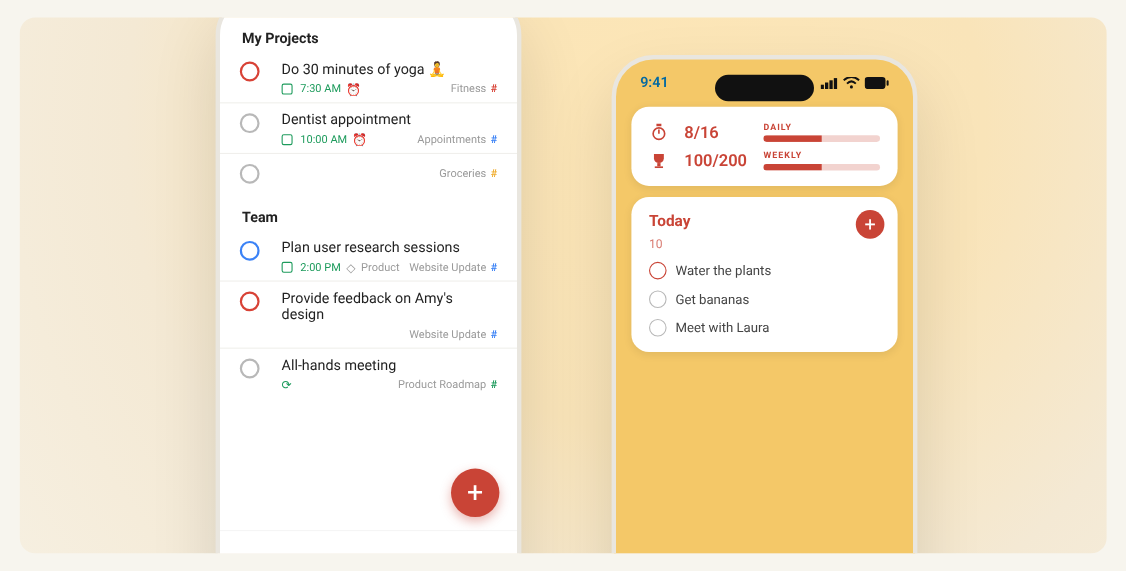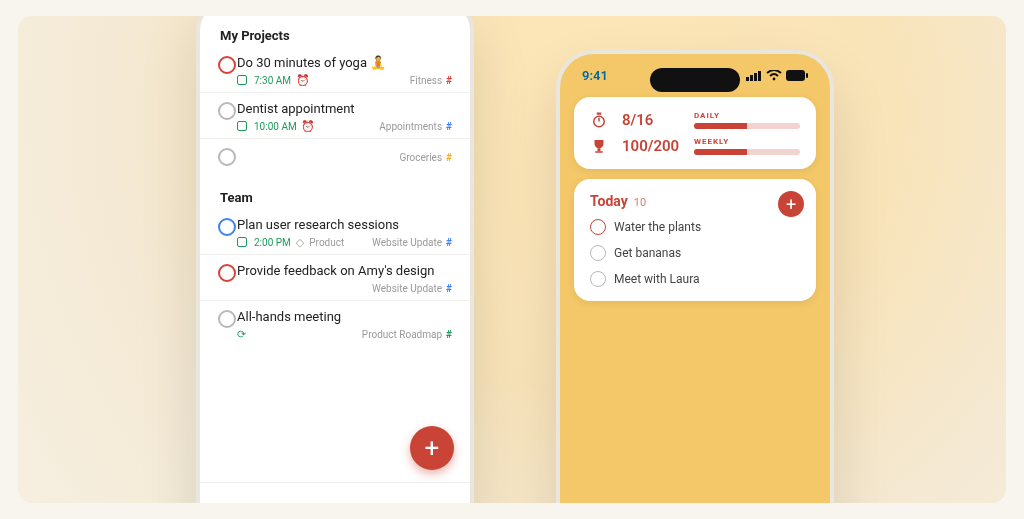--- a/index.html
+++ b/index.html
@@ -52,21 +52,21 @@
   .section-title {
     padding: 6px 20px 4px;
     font-size: 13px;
     font-weight: 700;
     color: #222;
   }
   .left-scroll { padding-top: 24px; }
   .task {
     display: flex;
     padding: 8px 18px 4px;
-    gap: 1px;
+    gap: 20px;
   }
   .task + .task, .task-below-divider {
     border-top: 1px solid #f0efec;
   }
   .bullet {
     width: 18px; height: 18px;
     border-radius: 50%;
     border: 2px solid #ccc;
     margin-top: 1px;
     flex: 0 0 18px;
@@ -156,21 +156,21 @@
   .stat-val { color:#c94436; font-size:15px; font-weight:600; }
   .stat-right { }
   .stat-label { color:#c94436; font-size:8px; letter-spacing:1px; font-weight:700; margin-bottom:3px; }
   .bar {
     height:6px; border-radius:3px; background:#f2d3cf; overflow:hidden;
   }
   .bar > i {
     display:block; height:100%; background:#c94436;
   }
   .today-head {
-    display:flex; align-items:flex-end; gap:6px;
+    display:flex; align-items:flex-start; gap:6px;flex-direction:column;
   }
   .today-head .lbl { color:#c94436; font-weight:700; font-size:14px; }
   .today-head .count { color:#c94436; font-size:11px; opacity:.7; }
   .plus-badge {
     position:absolute; right:12px; top:12px;
     width:26px;height:26px;border-radius:50%;
     background:#c94436;color:#fff;
     display:flex;align-items:center;justify-content:center;
     font-size:18px;
   }

